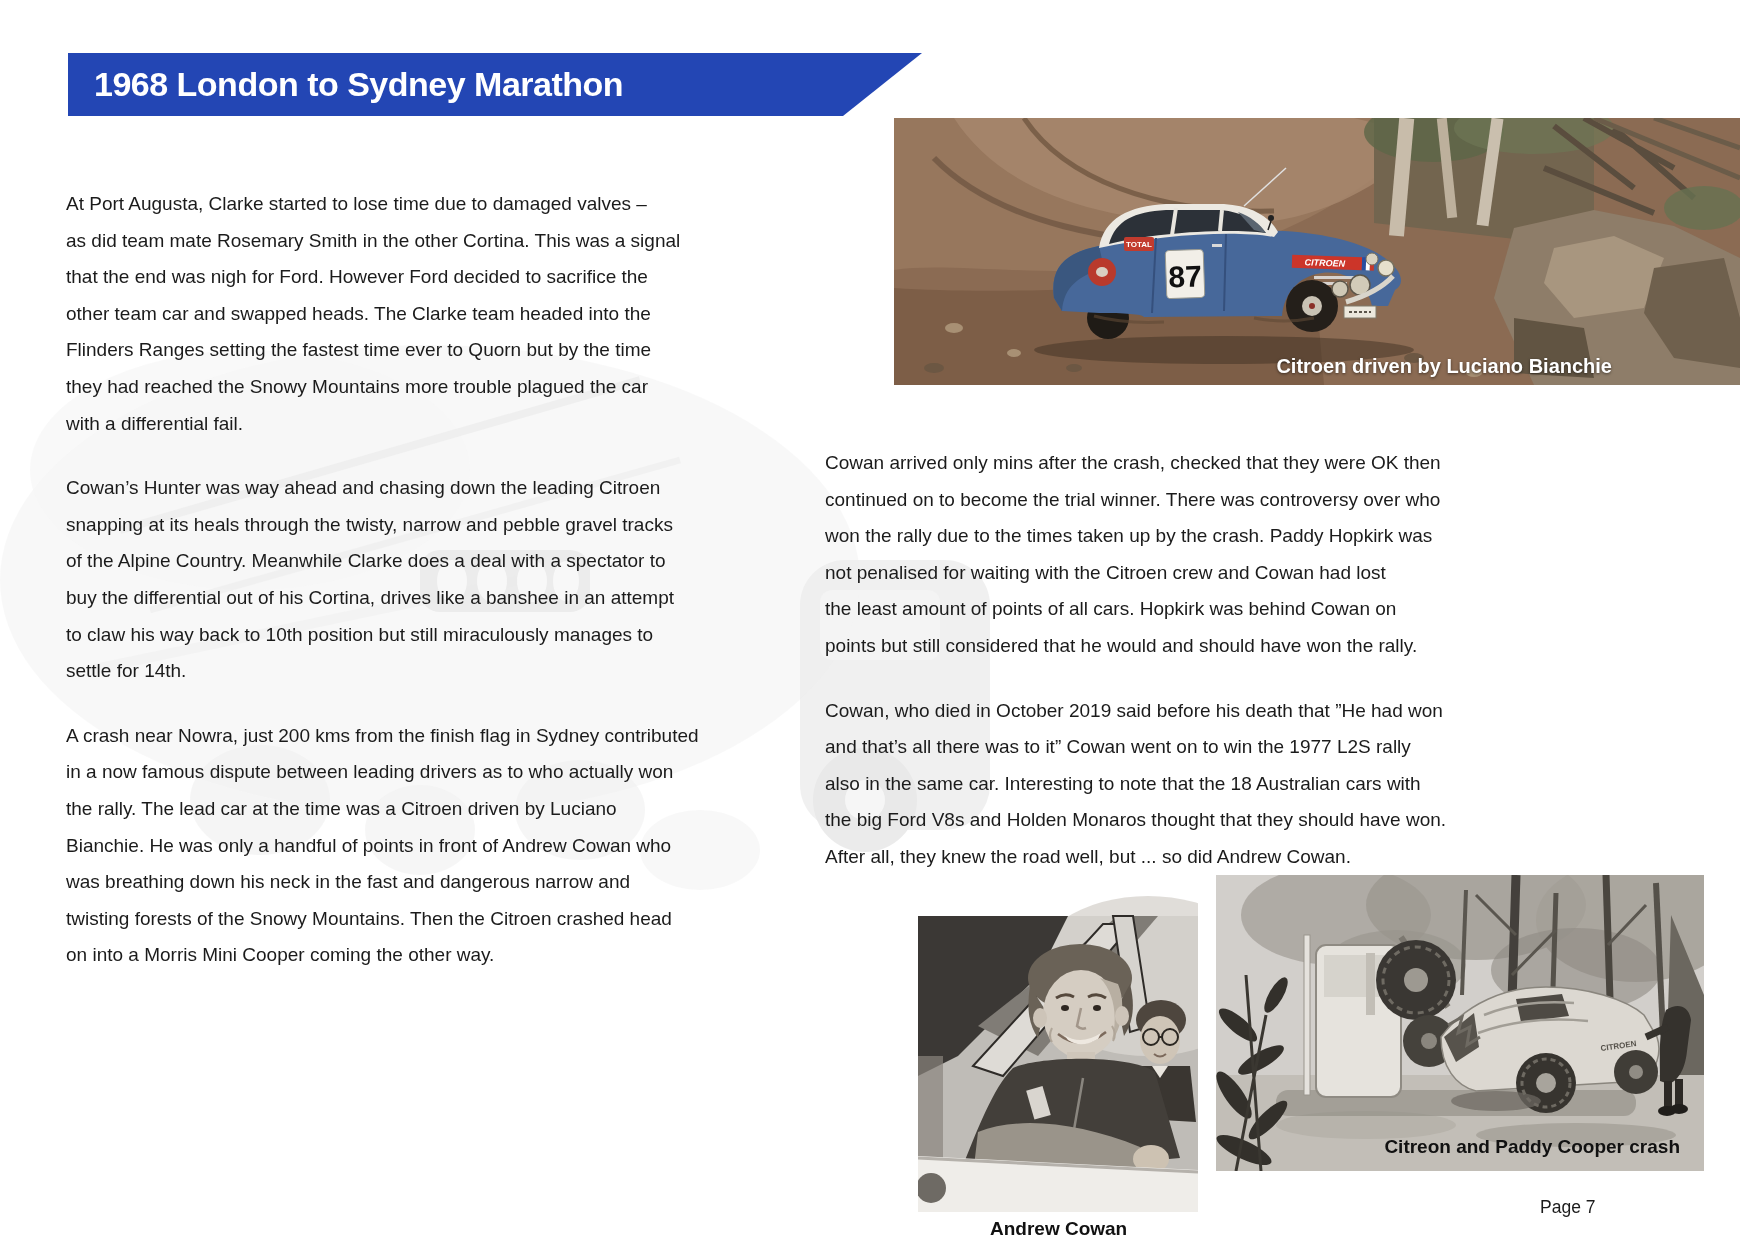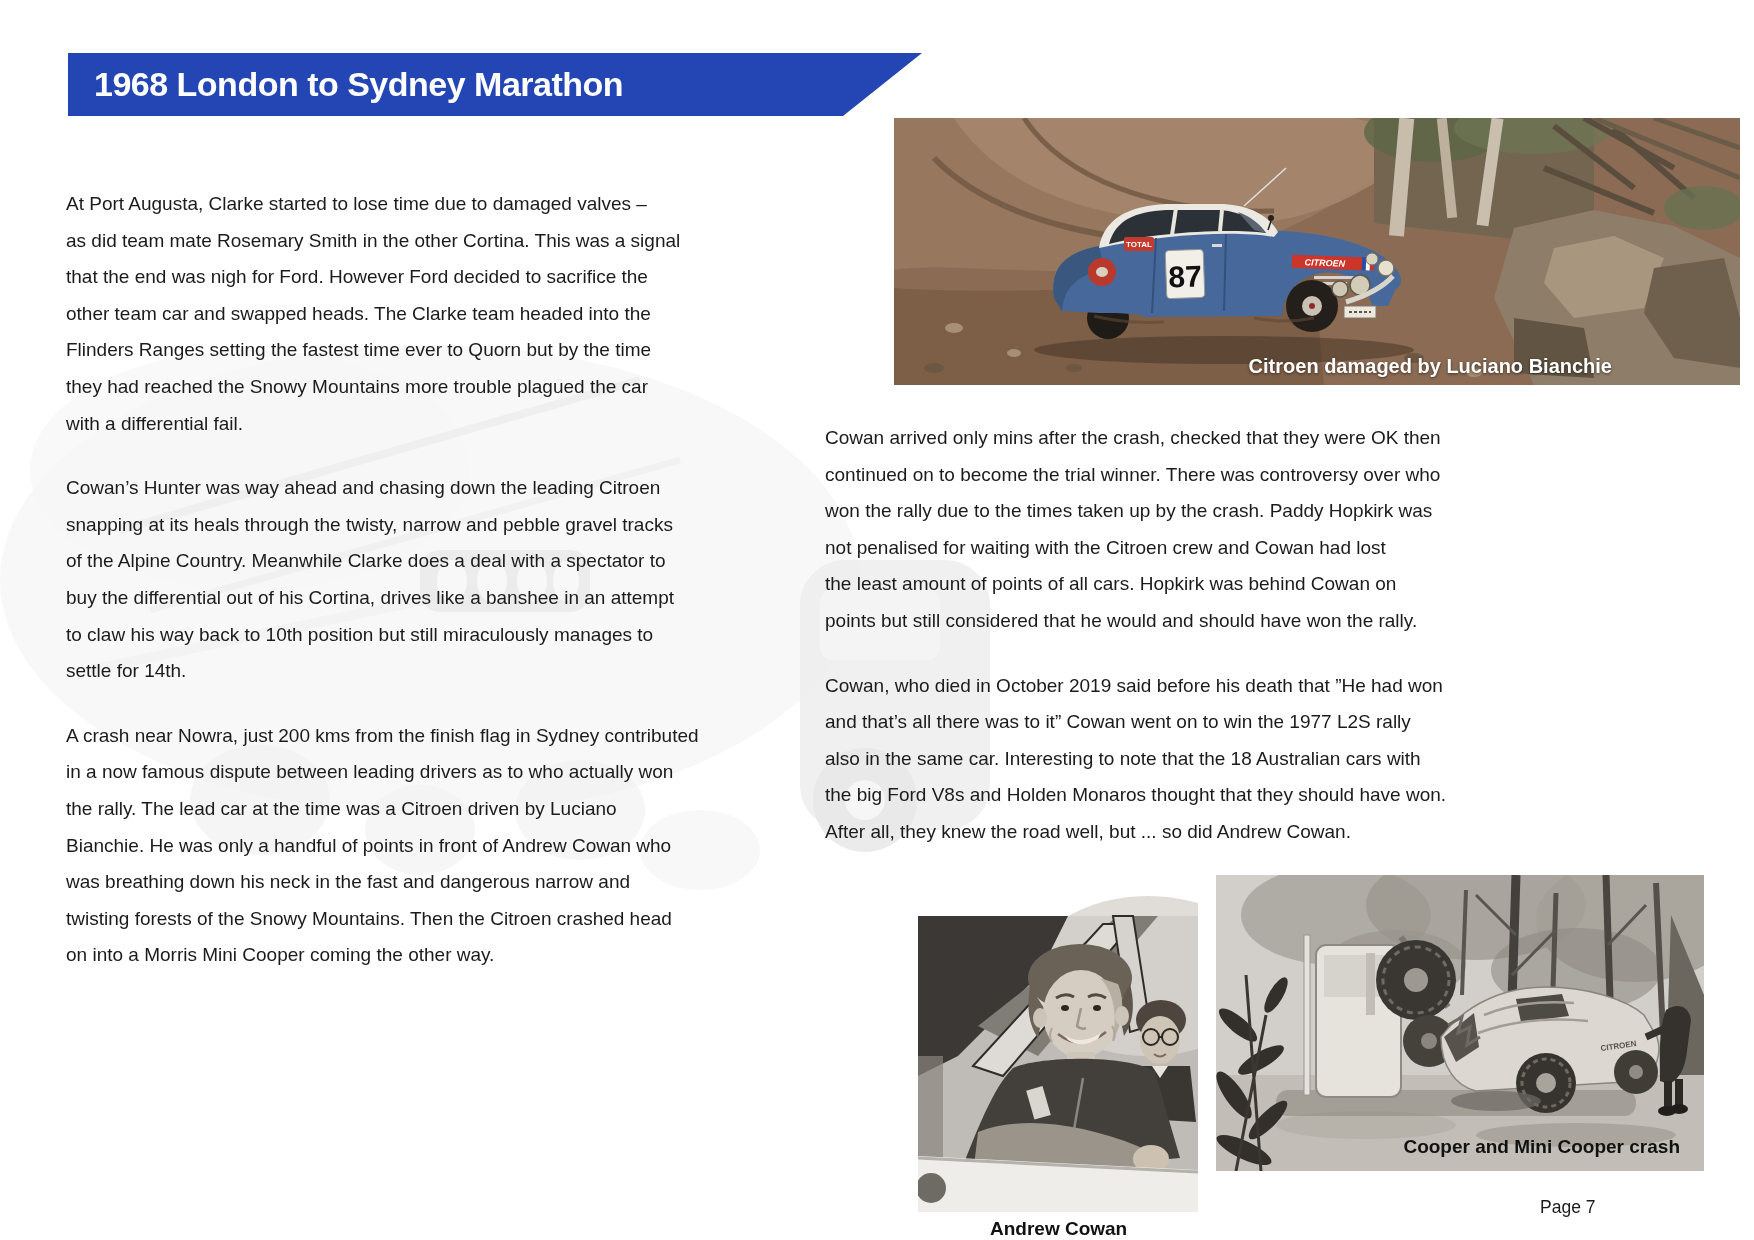--- a/index.html
+++ b/index.html
@@ -27,21 +27,21 @@
     font-size: 34px;
     font-weight: bold;
     letter-spacing: -0.5px;
     padding-left: 26px;
     white-space: nowrap;
   }
   
   .col { position: absolute; font-size: 19px; line-height: 36.6px; }
   .col p { white-space: pre-line; margin: 0 0 28px 0; }
   .col-left  { left: 66px;  top: 186px; width: 724px; }
-  .col-right { left: 825px; top: 420px; width: 700px; }
+  .col-right { left: 825px; top: 445px; width: 700px; }
   
   .photo { position: absolute; overflow: hidden; }
   .photo svg { display:block; width:100%; height:100%; }
   .photo-citroen { left: 894px; top: 118px; width: 846px; height: 267px; }
   .photo-cowan   { left: 918px; top: 876px; width: 280px; height: 376px; }
   .photo-crash   { left: 1216px; top: 875px; width: 488px; height: 296px; }
   .caption-overlay {
     position: absolute;
     font-weight: bold;
     white-space: nowrap;
@@ -214,21 +214,21 @@
         <circle cx="446" cy="171" r="8" fill="#cfc8b6" stroke="#5c564a" stroke-width="1.5"></circle>
         <path d="M452,184 C472,178 489,169 499,158" stroke="#d9d5cb" stroke-width="5" fill="none"></path>
         <rect x="450" y="188" width="32" height="12" fill="#ece8dd" stroke="#807a6a"></rect>
         <path d="M455,194 h22" stroke="#5a544a" stroke-width="2" stroke-dasharray="3 2"></path>
         <circle cx="377" cy="100" r="3" fill="#222"></circle>
         <path d="M377,103 L374,112" stroke="#222" stroke-width="1.5"></path>
         <path d="M350,88 L392,50" stroke="#e0e0e0" stroke-width="1.5"></path>
         <path d="M200,198 q30,8 70,6 M360,200 q30,6 60,0" stroke="#5f4936" stroke-width="3" fill="none" opacity="0.6"></path>
       </g>
     </svg>
-    <div class="caption-overlay caption-citroen">Citroen damaged by Luciano Bianchie</div>
+    <div class="caption-overlay caption-citroen">Citroen driven by Luciano Bianchie</div>
   </div>
 
   <div class="photo photo-cowan">
     <svg viewBox="0 0 280 296">
       <rect width="280" height="296" fill="#bfbcb7"></rect>
       <ellipse cx="230" cy="60" rx="120" ry="80" fill="#d8d5d0" opacity="0.8"></ellipse>
       <path d="M0,0 L150,0 L120,60 L40,140 L0,160 Z" fill="#3b3835"></path>
       <path d="M60,110 L200,0 L240,0 L120,140 Z" fill="#807c76"></path>
       <polygon points="55,150 185,8 215,8 85,160" fill="#dedbd6" stroke="#2e2b28" stroke-width="2"></polygon>
       <polygon points="195,0 215,0 232,110 212,116" fill="#d6d3ce" stroke="#2e2b28" stroke-width="2"></polygon>
@@ -331,18 +331,18 @@
       <g fill="#33302b">
         <ellipse cx="22" cy="150" rx="24" ry="8" transform="rotate(40 22 150)"></ellipse>
         <ellipse cx="45" cy="185" rx="26" ry="8" transform="rotate(-30 45 185)"></ellipse>
         <ellipse cx="18" cy="220" rx="28" ry="9" transform="rotate(55 18 220)"></ellipse>
         <ellipse cx="52" cy="245" rx="26" ry="8" transform="rotate(-45 52 245)"></ellipse>
         <ellipse cx="28" cy="275" rx="30" ry="9" transform="rotate(25 28 275)"></ellipse>
         <ellipse cx="60" cy="120" rx="20" ry="7" transform="rotate(-60 60 120)"></ellipse>
         <path d="M30,100 L45,296 M50,140 L20,296" stroke="#3a3731" stroke-width="3" fill="none"></path>
       </g>
     </svg>
-    <div class="caption-overlay caption-crash">Cooper and Mini Cooper crash</div>
+    <div class="caption-overlay caption-crash">Citreon and Paddy Cooper crash</div>
   </div>
 
   <div class="page-number">Page 7</div>
 
 </div>
 
 </body></html>

